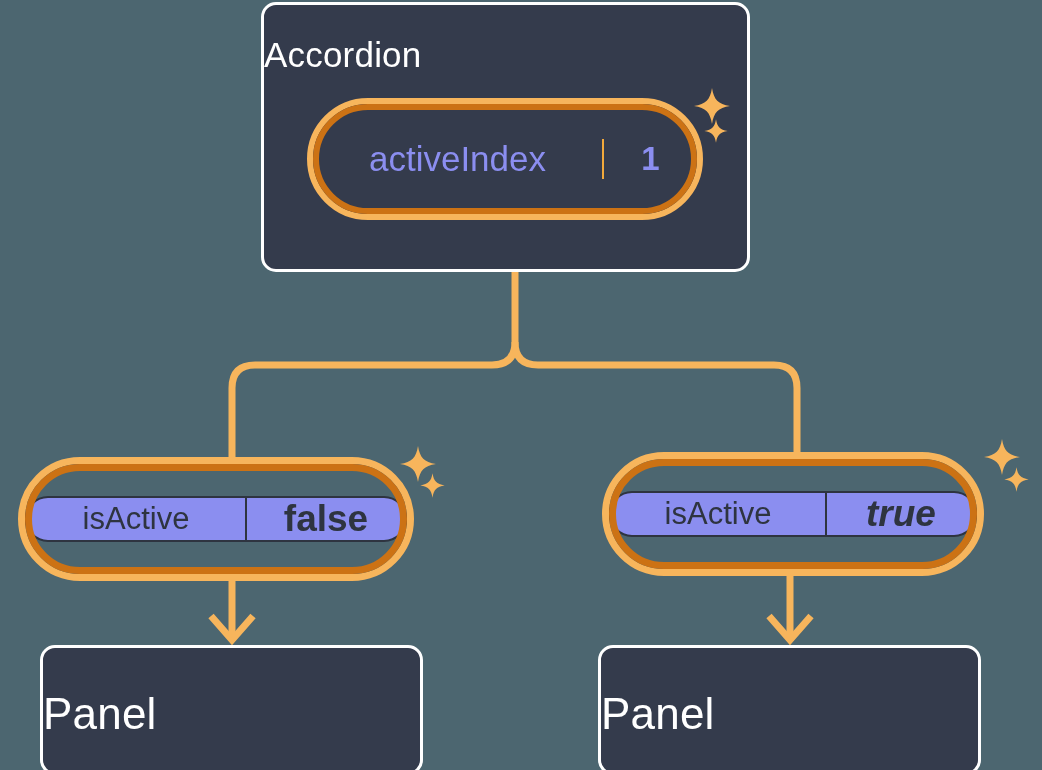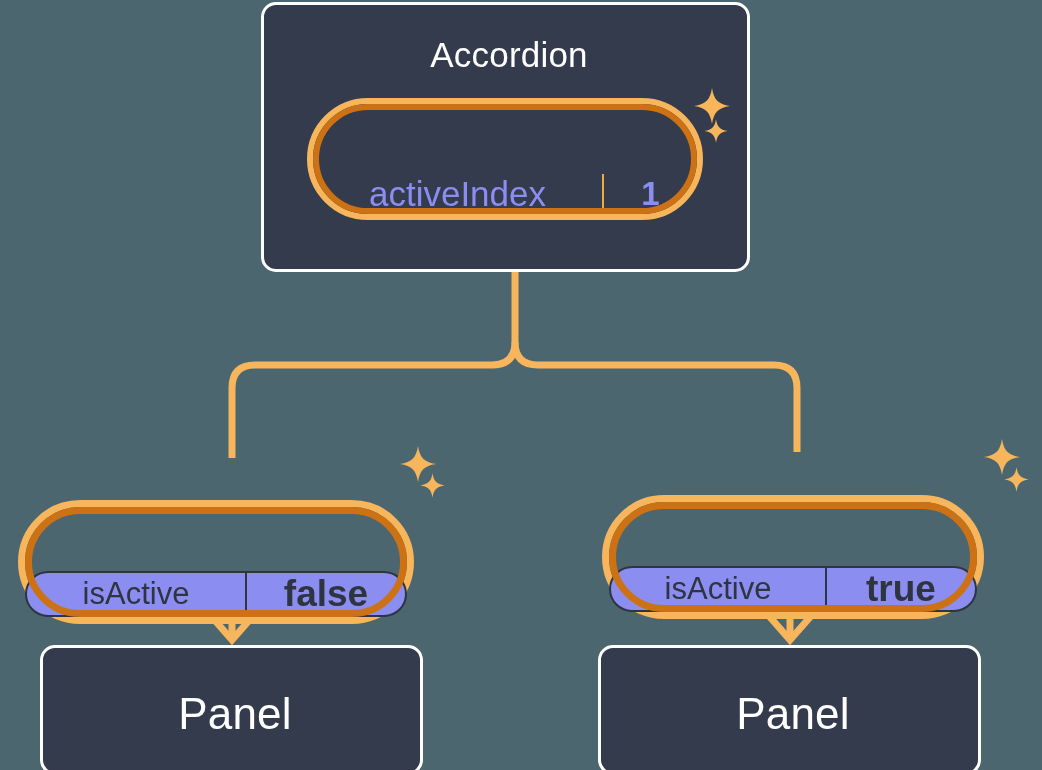--- a/index.html
+++ b/index.html
@@ -36,26 +36,24 @@
     position: absolute;
     box-sizing: border-box;
     background: #343b4c;
     border: 3px solid #ffffff;
     border-radius: 15px;
   }
   .card-title {
     position: absolute;
     left: 0;
     right: 0;
-    text-align: center;
     color: #ffffff;
     font-weight: 400;
     letter-spacing: 0.2px;
     white-space: nowrap;
-    margin-left: 7px;
   }
 
   #card-accordion {
     left: 261px;
     top: 2px;
     width: 489px;
     height: 270px;
   }
   #card-accordion .card-title {
     top: 30px;
@@ -73,21 +71,21 @@
   .panel-card .card-title {
     top: 41px;
     font-size: 44px;
   }
 
   
   .pill {
     position: absolute;
     box-sizing: border-box;
     display: flex;
-    align-items: flex-end;
+    align-items: center;
     border-radius: 999px;
     
     border: 6px solid #f7b55c;
     outline: 6px solid #cc7214;
     outline-offset: -12px;
     background: transparent;
   }
   .pill-inner {
     flex: 1 1 auto;
     display: flex;
@@ -123,21 +121,20 @@
     color: #8b8ef0;
     font-size: 33px;
     font-weight: 700;
   }
 
   
   .pill-filled {
     border: 7px solid #f7b55c;
     outline: 7px solid #cc7214;
     outline-offset: -14px;
-    margin-top: 43px;
   }
   .pill-filled .pill-inner {
     background: #8b8ef0;
     border: 2px solid #2e3440;
     border-radius: 999px;
   }
   .pill-filled .pill-key {
     color: #2e3440;
     font-size: 31px;
     font-weight: 400;
@@ -158,21 +155,21 @@
   #pill-is-active-left .pill-key { flex: 0 0 218px; }
   #pill-is-active-left .pill-val { flex: 1 1 auto; }
 
   #pill-is-active-right {
     left: 602px;
     top: 452px;
     width: 382px;
     height: 124px;
   }
   #pill-is-active-right .pill-key { flex: 0 0 214px; }
-  #pill-is-active-right .pill-val { flex: 1 1 auto; }
+  #pill-is-active-right .pill-val { flex: 1 1 auto; font-style: italic; }
 
   
   .sparkle {
     position: absolute;
     pointer-events: none;
   }
   .sparkle svg { display: block; }
 </style>
 </head>
 <body>

